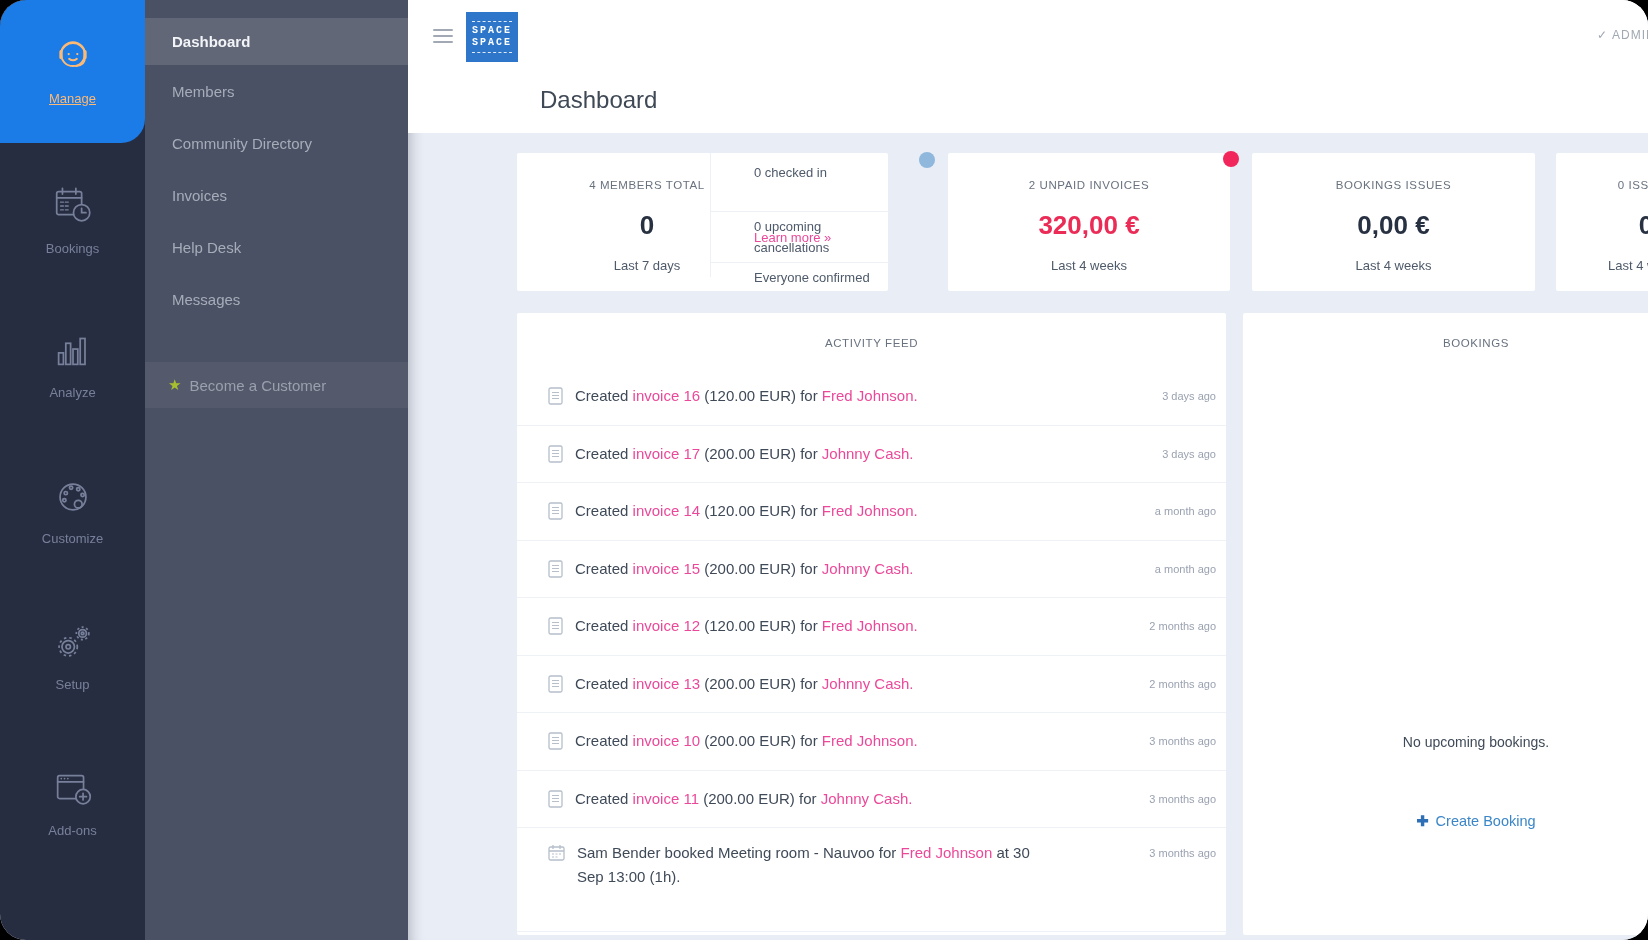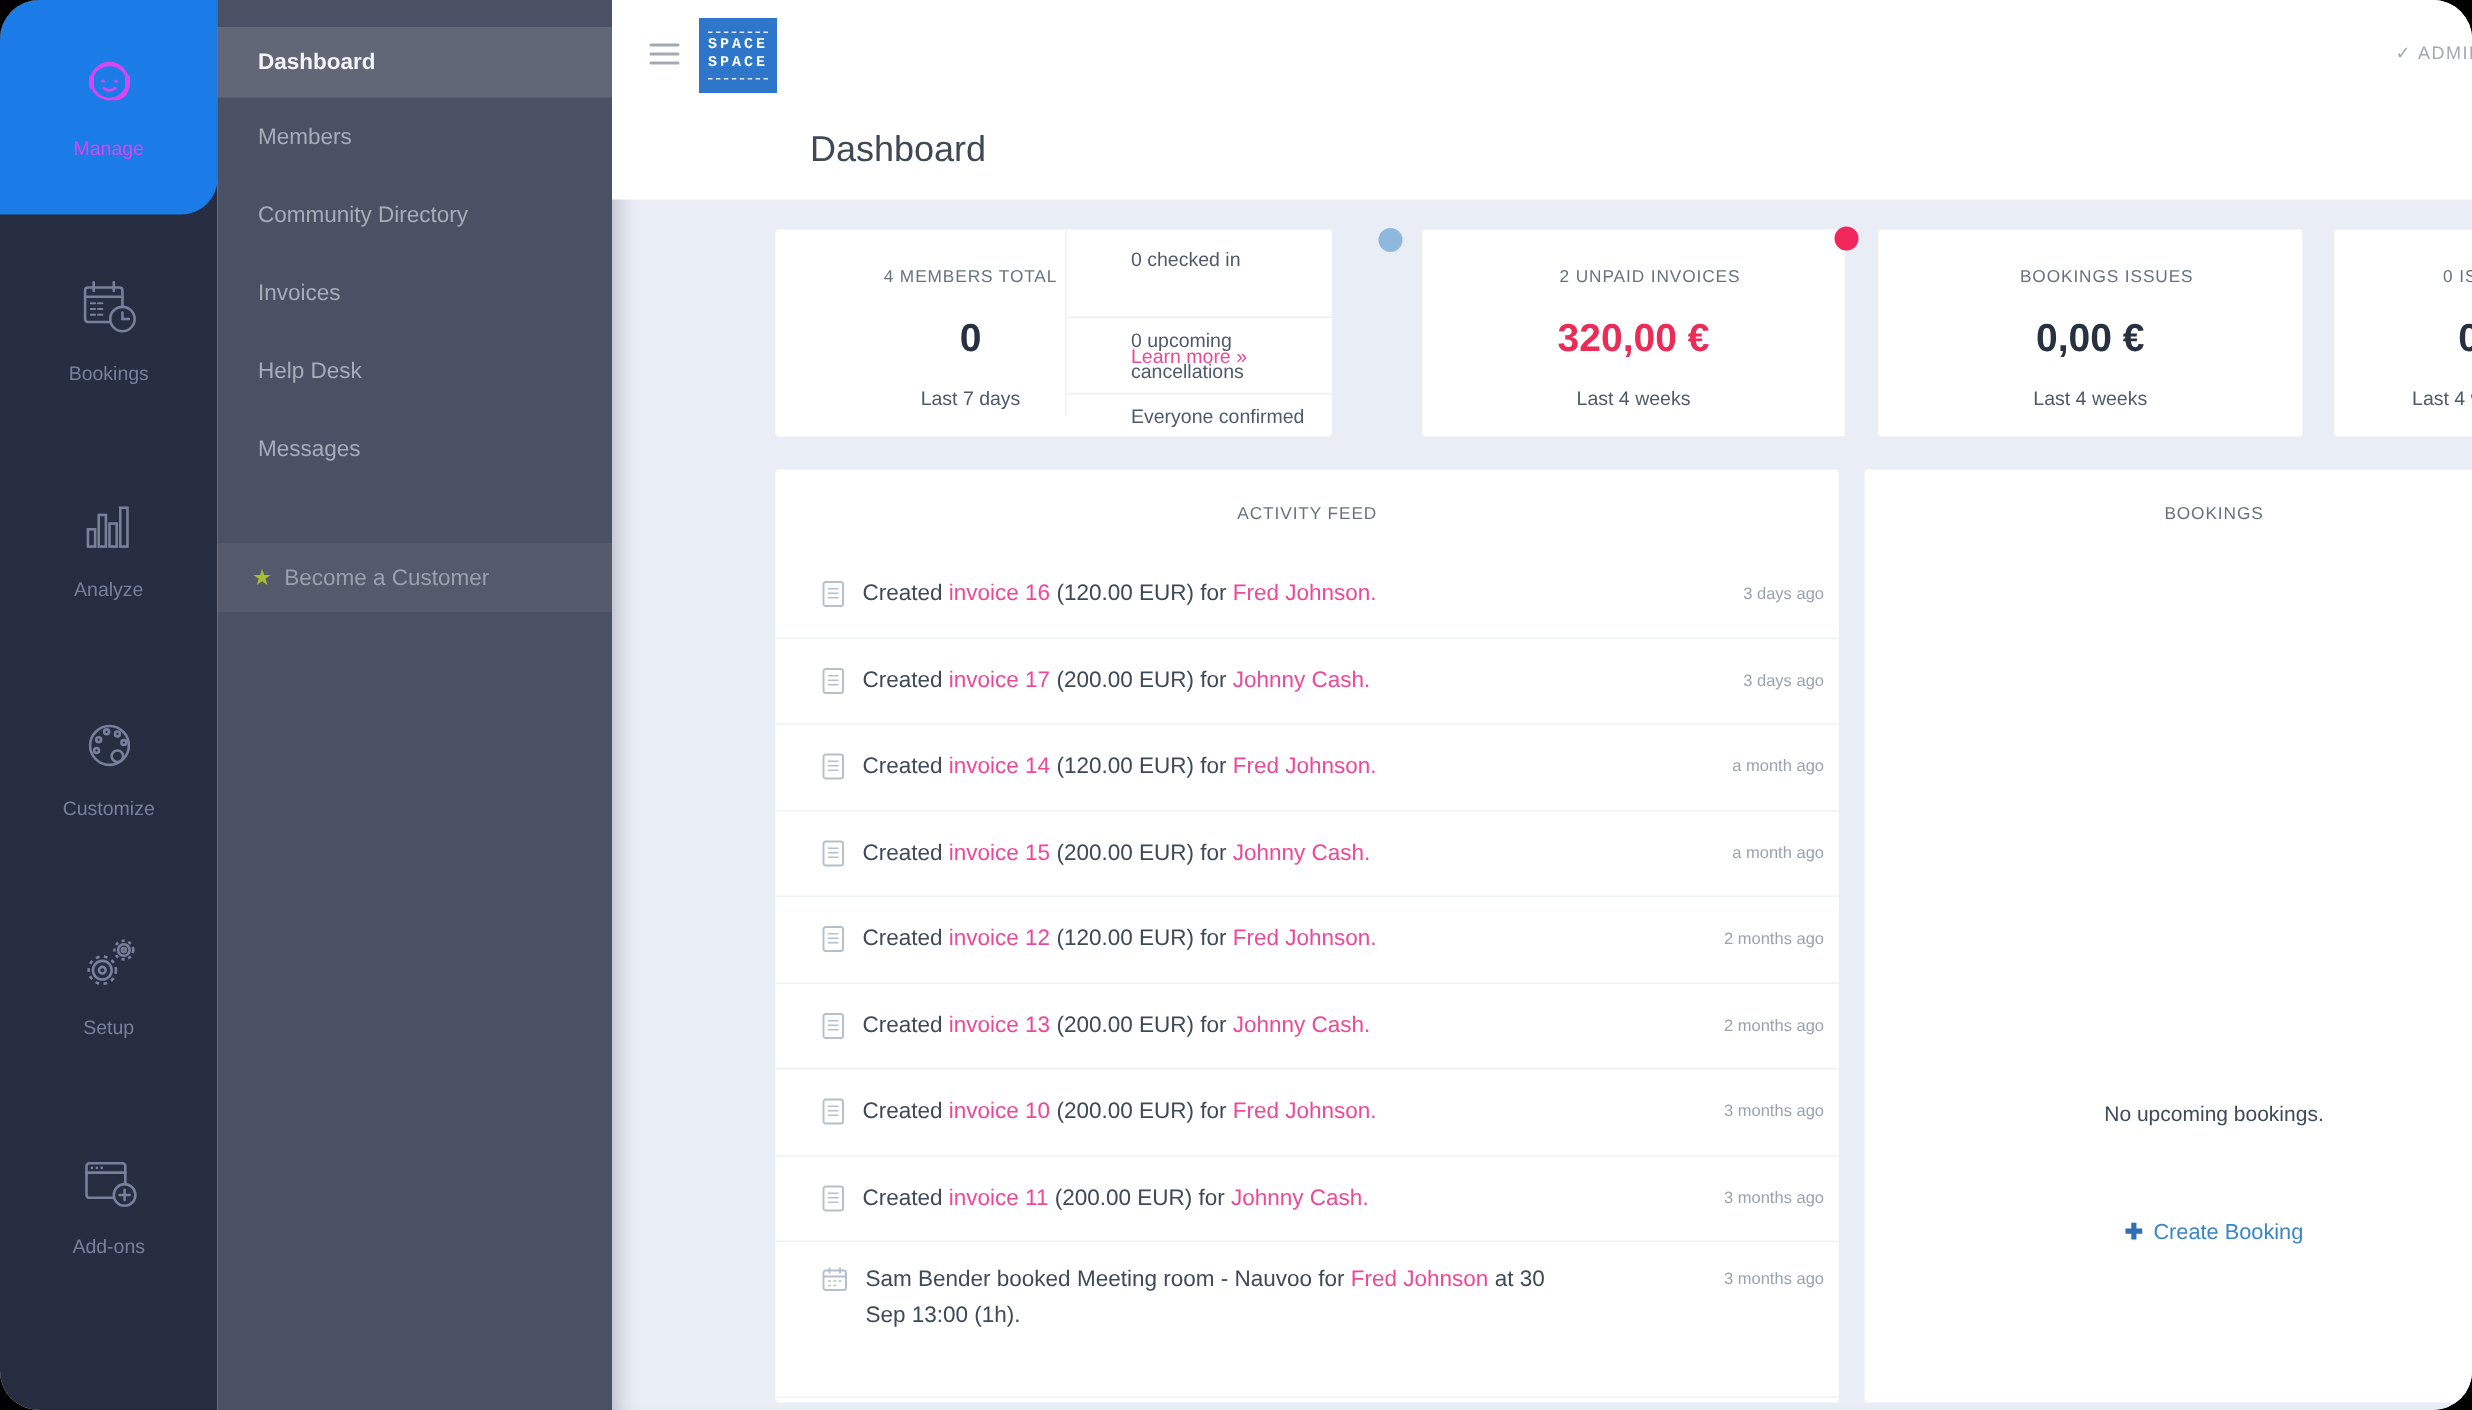--- a/index.html
+++ b/index.html
@@ -7,21 +7,21 @@
          background:#e9edf6;font-family:"Liberation Sans",sans-serif;
          -webkit-font-smoothing:antialiased;}
   
   .rail{position:absolute;left:0;top:0;width:145px;height:940px;background:#272d41;}
   .manage-tile{position:absolute;left:0;top:0;width:145px;height:143px;background:#1b7be7;
                border-radius:26px 0 24px 0;}
   .rail-item{position:absolute;left:0;width:145px;display:flex;flex-direction:column;
              align-items:center;gap:13px;color:#77809a;cursor:pointer;}
   .rail-item .lbl{font-size:13px;line-height:13px;}
   .rail-item svg{display:block;}
-  .rail-item.active{color:#d946ef;}
+  .rail-item.active{color:#fdba74;text-decoration:underline;}
   
   .submenu{position:absolute;left:145px;top:0;width:263px;height:940px;background:#4b5164;}
   .sub-active{position:absolute;left:0;top:18px;width:263px;height:47px;
               background:rgba(255,255,255,.13);display:flex;align-items:center;}
   .sub-active .t{margin-left:27px;font-size:15px;font-weight:700;color:#f2f4f7;}
   .sub-item{position:absolute;left:27px;font-size:15px;color:#a6adb9;cursor:pointer;white-space:nowrap;}
   .sub-cta{position:absolute;left:0;top:362px;width:263px;height:46px;
            background:rgba(255,255,255,.05);display:flex;align-items:center;cursor:pointer;}
   .sub-cta .star{margin-left:23px;font-size:15px;color:#a6bf2f;}
   .sub-cta .t{margin-left:8px;font-size:15px;color:#9aa0ad;}
@@ -40,21 +40,21 @@
   .account{position:absolute;left:1597px;top:28px;font-size:12px;letter-spacing:1px;
         color:#a0a8b2;white-space:nowrap;cursor:pointer;}
   .account .chk{margin-right:4px;font-size:12px;}
   .page-title{position:absolute;left:540px;top:86px;font-size:24px;color:#3f4955;}
   
   .card{position:absolute;background:#fff;border-radius:2px;}
   .stat-title{font-size:11.5px;letter-spacing:.6px;color:#68727f;}
   .stat-value{font-size:26px;font-weight:700;color:#273141;}
   .stat-sub{font-size:13px;color:#4e5a6a;}
   .statcard{text-align:center;}
-  .statcard .stat-title{position:absolute;left:11px;width:100%;top:26px;}
+  .statcard .stat-title{position:absolute;left:0;width:100%;top:26px;}
   .statcard .stat-value{position:absolute;left:0;width:100%;top:57px;}
   .statcard .stat-sub{position:absolute;left:0;width:100%;top:105px;}
   .value-red{color:#ea2c57;}
   .c1left{position:absolute;left:35px;top:0;width:190px;height:138px;text-align:center;}
   .c1left .stat-title{position:absolute;left:0;width:100%;top:26px;}
   .c1left .stat-value{position:absolute;left:0;width:100%;top:57px;}
   .c1left .stat-sub{position:absolute;left:0;width:100%;top:105px;}
   .c1right{position:absolute;left:193px;top:0;width:178px;height:124px;border-left:1px solid #edf0f5;}
   .c1row{position:relative;padding-left:43px;font-size:13px;color:#4e5a6a;box-sizing:border-box;}
   .c1row.r1{height:59px;border-bottom:1px solid #edf0f5;}

